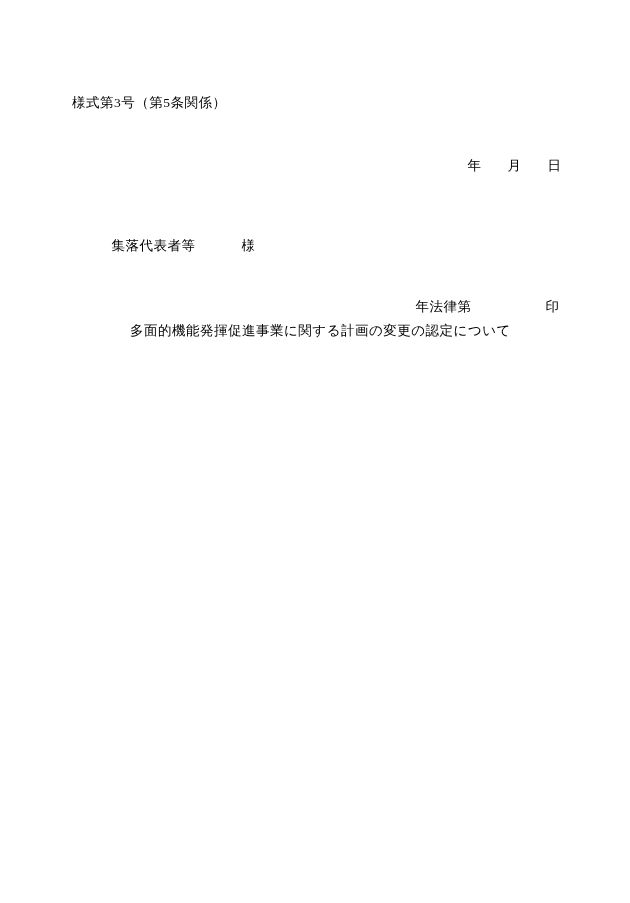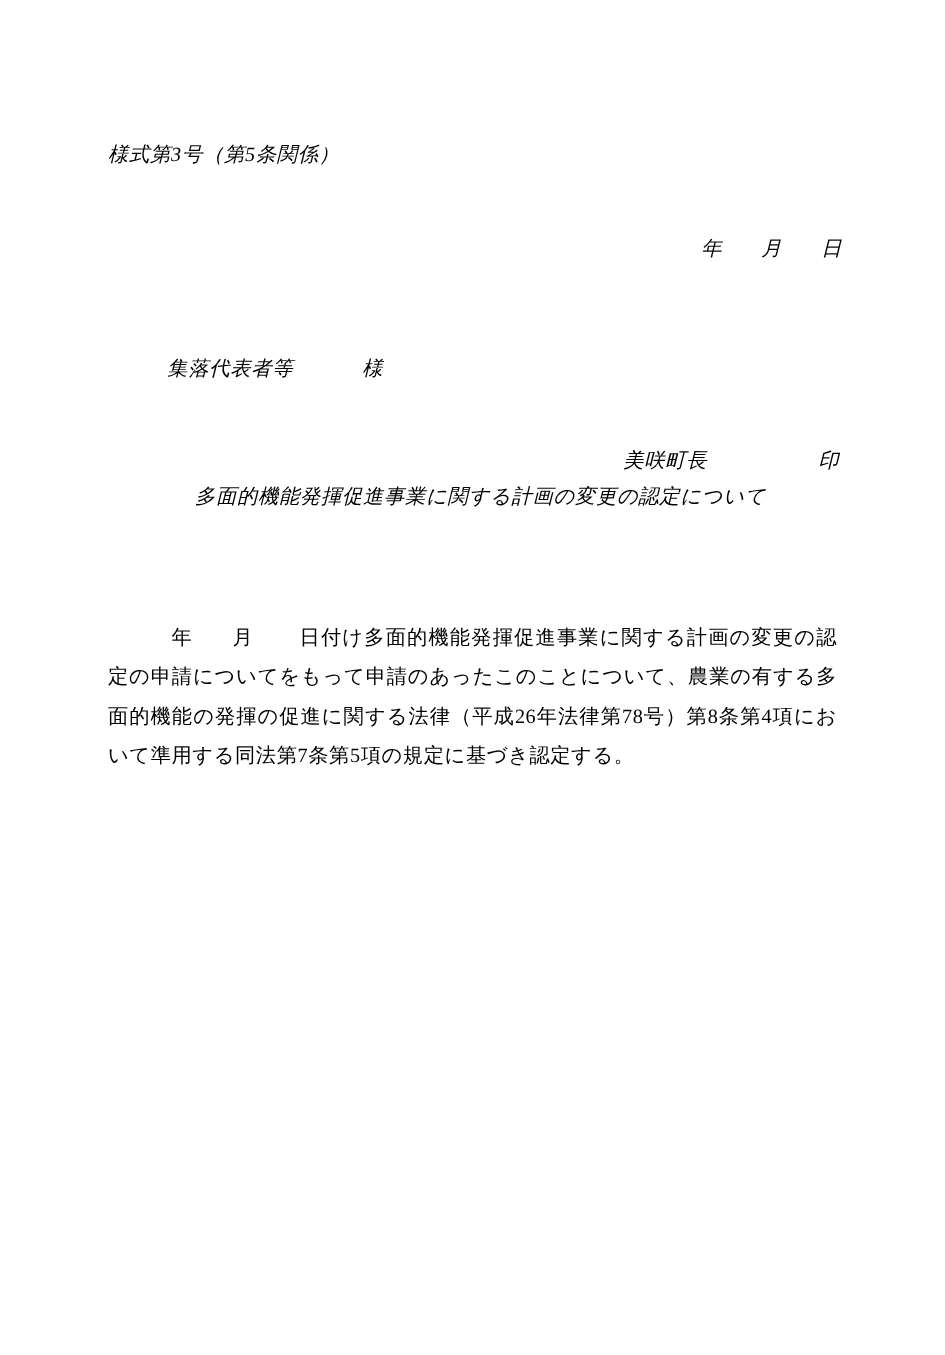--- a/index.html
+++ b/index.html
@@ -20,21 +20,20 @@
     width: 630px;
     height: 903px;
     box-sizing: border-box;
   }
   .line {
     position: absolute;
     white-space: pre;
     font-size: 13.5px;
     letter-spacing: 0.5px;
     line-height: 1.6;
-    font-style: italic;
   }
   
   #form-number {
     left: 72px;
     top: 92px;
   }
   
   #date-line {
     left: 452px;
     top: 133px;
@@ -108,23 +107,20 @@
 
   <div class="line" id="date-line">
     <span>年</span><span class="gap"></span><span>月</span><span class="gap"></span><span>日</span>
   </div>
 
   <div class="line" id="addressee">
     <span>集落代表者等</span><span class="gap"></span><span>様</span>
   </div>
 
   <div class="line" id="issuer">
-    <span>美咲町長</span><span class="gap"></span><span>印</span>
+    <span>年法律第</span><span class="gap"></span><span>印</span>
   </div>
 
   <div class="line" id="doc-title">多面的機能発揮促進事業に関する計画の変更の認定について</div>
 
-  <div id="body-paragraph">
-    <span class="indent"></span><span>年</span><span class="gap"></span><span>月</span><span class="gap-wide"></span><span>日付け多面的機能発揮促進事業に関する計画の変更の認定</span><span>の申請についてをもって申請のあったこのことについて、農業の有する多面的機能の発揮の促進に関する法律（平成26年法律第78号）第8条第4項において準用する同法第7条第5項の規定に基づき認定する。</span>
-  </div>
 
 
 </div>
 
 </body></html>

